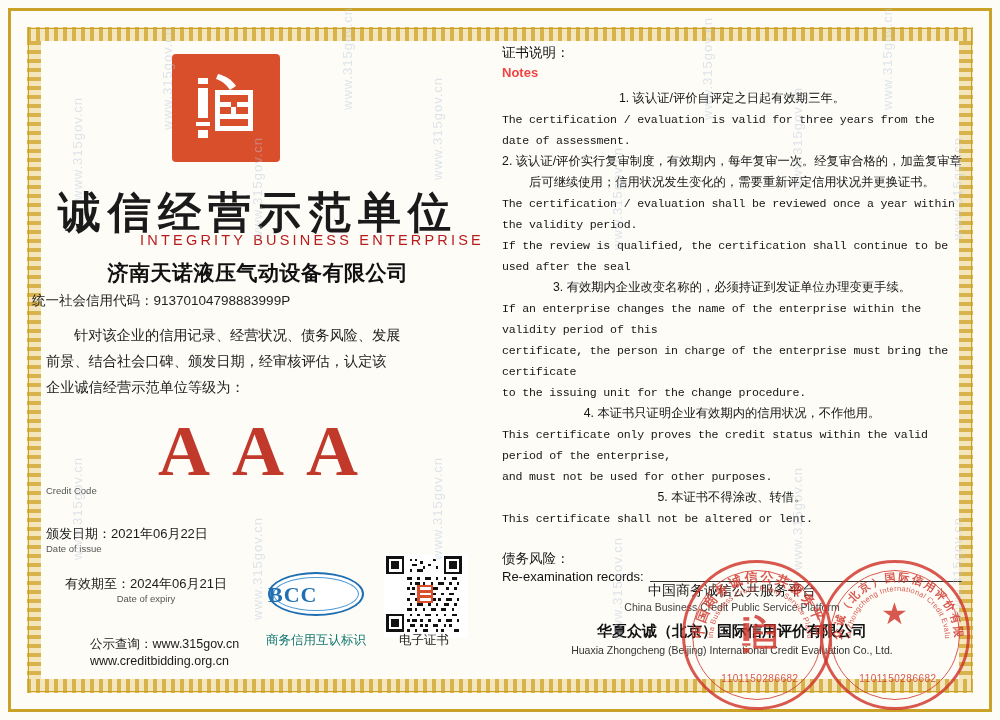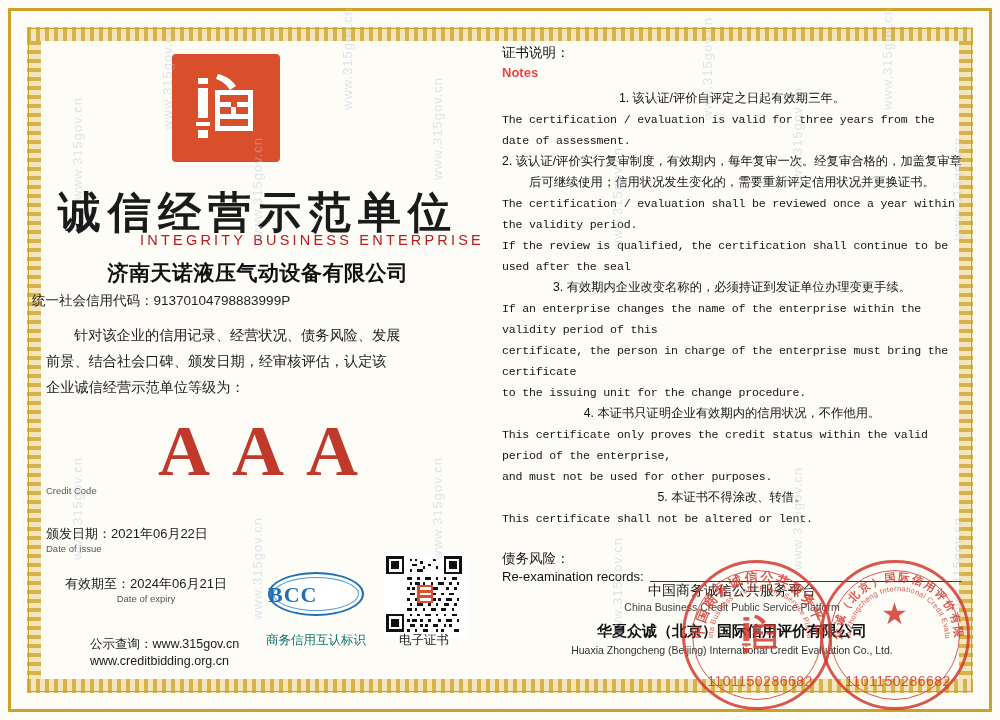--- a/index.html
+++ b/index.html
@@ -367,21 +367,21 @@
     left: 58px; top: 36px;
     font-size: 30px;
     color: #d0352b;
     line-height: 1;
   }
   .seal-bottom-num {
     position: absolute;
     left: 0; top: 110px;
     width: 150px;
     text-align: center;
-    font-size: 14px;
+    font-size: 10px;
     color: #d0352b;
     letter-spacing: 0.5px;
   }
   .seal1 { left: 180px; top: 528px; }
   .seal2 { left: 318px; top: 528px; }
   .seals-wrap {
     position: absolute;
     left: 470px; top: 0;
     width: 460px; height: 656px;
   }

